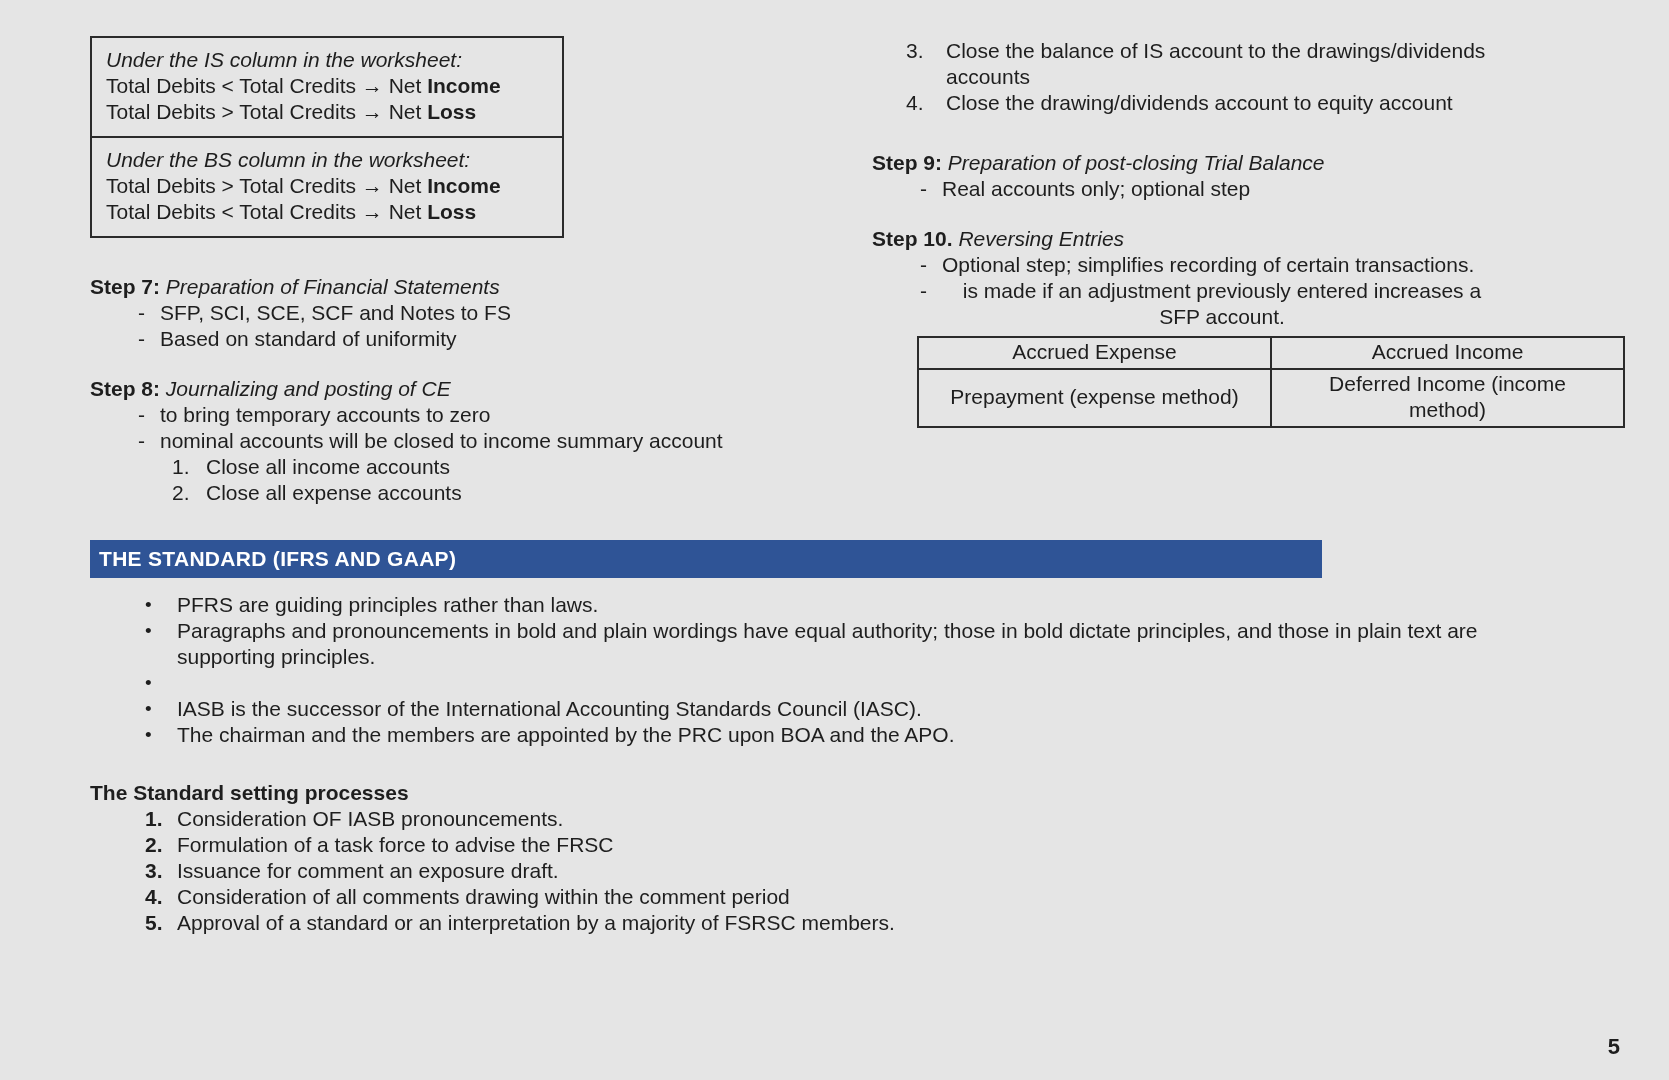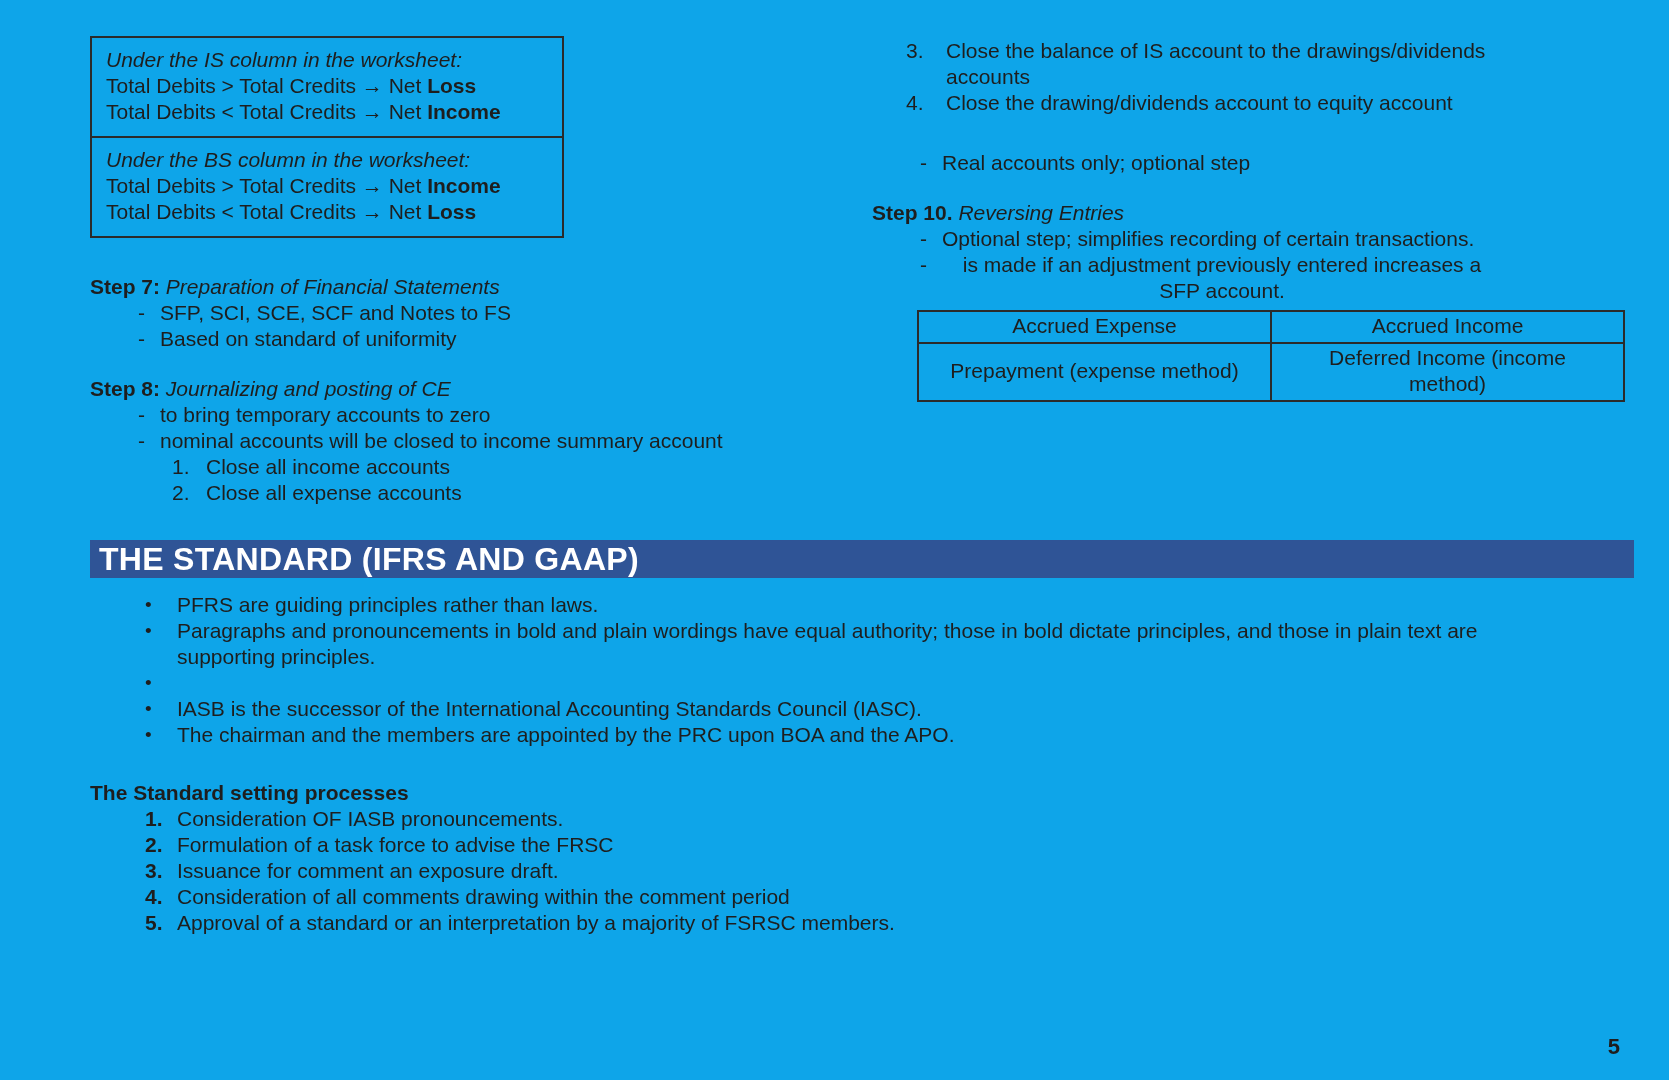--- a/index.html
+++ b/index.html
@@ -5,21 +5,21 @@
   * { margin:0; padding:0; box-sizing:border-box; }
   html,body { width:1669px; height:1080px; background:#ffffff; }
   body {
     font-family:"Liberation Sans", sans-serif;
     color:#1e1e1e;
     font-size:21px;
     line-height:26px;
     position:relative;
     overflow:hidden;
   }
-  .page { position:relative; width:1669px; height:1080px; background:#0ea5e9; }
+  .page { position:relative; width:1669px; height:1080px; background:#e5e5e5; }
 
   
   .top { display:flex; padding:36px 30px 0 90px; }
   .col-left  { width:782px; flex:none; }
   .col-right { flex:1; padding-top:2px; }
 
   
   .ws-box { width:474px; border:2px solid #2b2b2b; padding:9px 10px 11px 14px; }
   .ws-box + .ws-box { margin-top:-2px; }
   .ws-heading { font-style:italic; }
@@ -53,25 +53,25 @@
     text-align:center;
     font-weight:400;
     padding:1px 25px 3px 25px;
     vertical-align:middle;
   }
   .rev-table th { height:32px; }
 
   
   .section-bar {
     margin:34px 0 0 90px;
-    width:1544px;
+    width:1232px;
     height:38px;
     background:#2f5496;
     color:#ffffff;
-    font-size:32px;
+    font-size:21px;
     font-weight:700;
     line-height:38px;
     padding-left:9px;
     letter-spacing:0.3px;
   }
 
   
   .bullets { margin-top:14px; }
   .bullet-item { display:flex; margin-left:145px; }
   .bullet-item .glyph { width:32px; flex:none; font-size:19px; }
@@ -96,22 +96,22 @@
 <body>
 
 <div class="page">
 
   <div class="top">
 
     <div class="col-left">
 
       <div class="ws-box">
         <div class="ws-heading">Under the IS column in the worksheet:</div>
+        <div class="ws-rule"><span>Total Debits &lt; Total Credits → Net </span><b>Income</b></div>
         <div class="ws-rule"><span>Total Debits &gt; Total Credits → Net </span><b>Loss</b></div>
-        <div class="ws-rule"><span>Total Debits &lt; Total Credits → Net </span><b>Income</b></div>
       </div>
 
       <div class="ws-box">
         <div class="ws-heading">Under the BS column in the worksheet:</div>
         <div class="ws-rule"><span>Total Debits &gt; Total Credits → Net </span><b>Income</b></div>
         <div class="ws-rule"><span>Total Debits &lt; Total Credits → Net </span><b>Loss</b></div>
       </div>
 
       <div class="step-block" style="margin-top:36px;">
         <div class="step-head"><span class="step-label">Step 7:</span> <span class="step-title">Preparation of Financial Statements</span></div>
@@ -154,20 +154,21 @@
             <span class="num">3.</span>
             <span class="txt">Close the balance of IS account to the drawings/dividends accounts</span>
           </div>
         <div class="r-num-item">
             <span class="num">4.</span>
             <span class="txt">Close the drawing/dividends account to equity account</span>
           </div>
       </div>
 
       <div class="step-block" style="margin-top:34px;">
+        <div class="step-head"><span class="step-label">Step 9:</span> <span class="step-title">Preparation of post-closing Trial Balance</span></div>
         <div class="dash-item r-dash">
             <span class="dash">-</span>
             <span class="txt">Real accounts only; optional step</span>
           </div>
       </div>
 
       <div class="step-block" style="margin-top:24px;">
         <div class="step-head"><span class="step-label">Step 10.</span> <span class="step-title">Reversing Entries</span></div>
         <div class="dash-item r-dash">
             <span class="dash">-</span>

